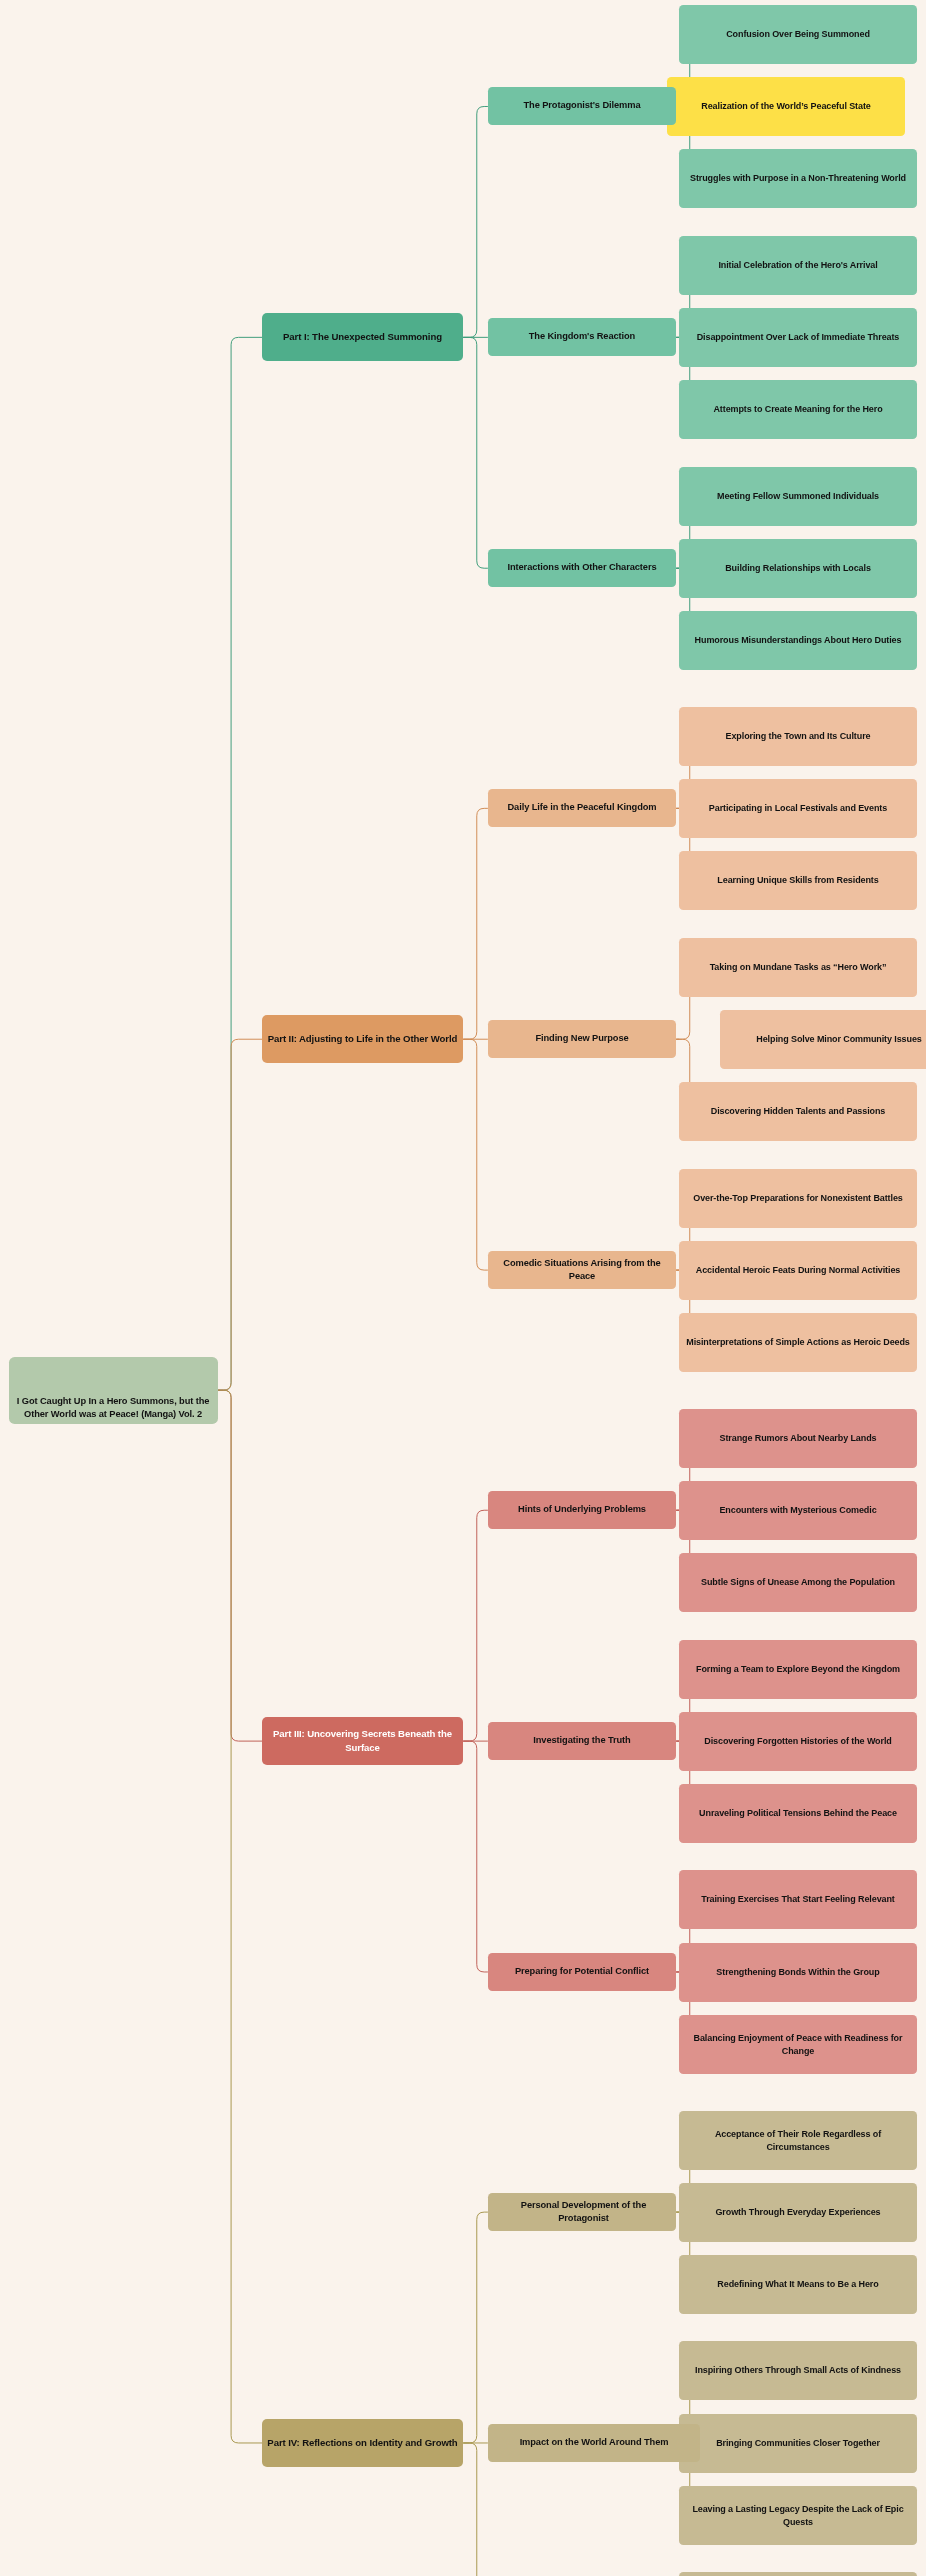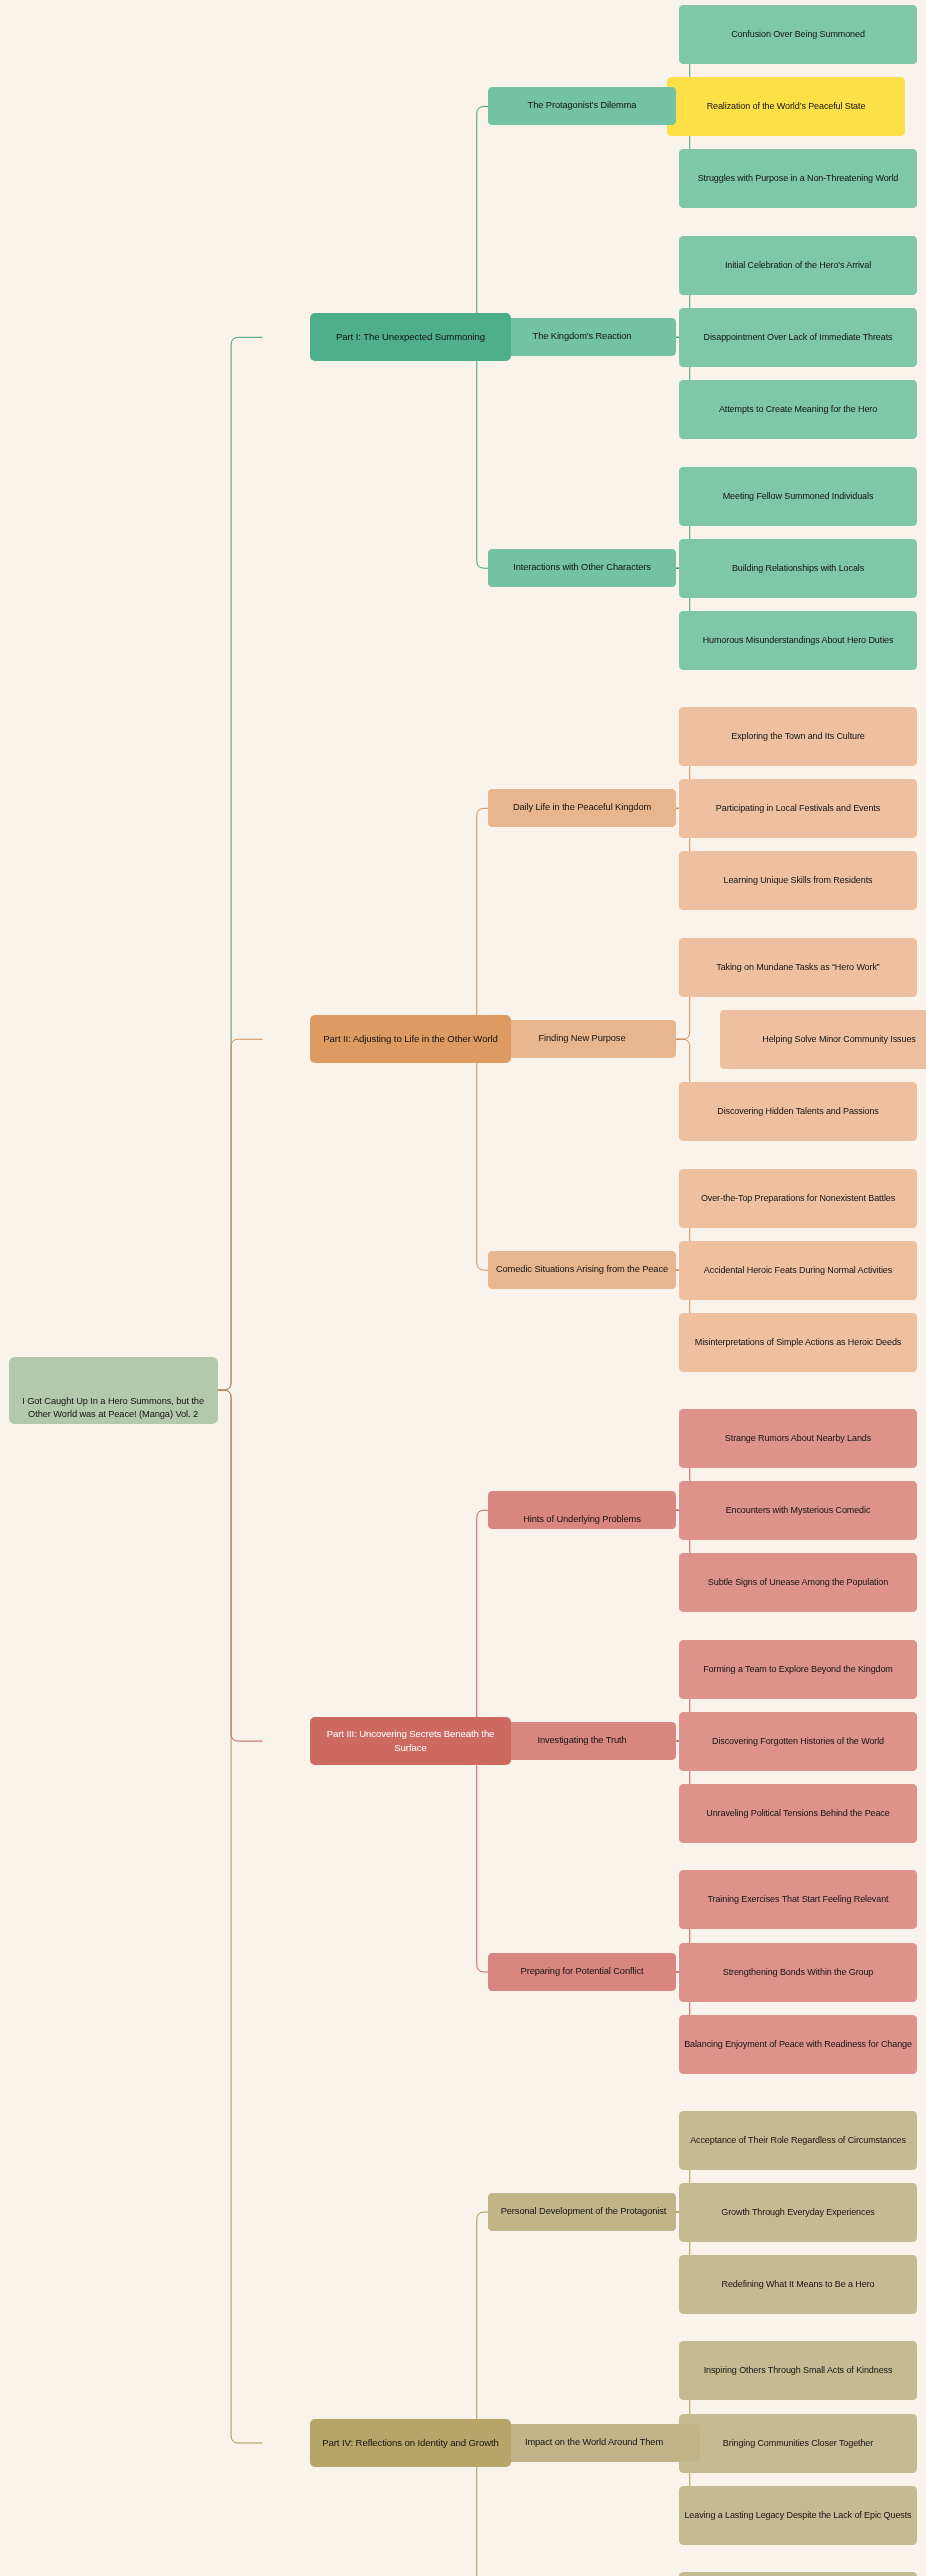--- a/index.html
+++ b/index.html
@@ -42,29 +42,28 @@
     overflow: hidden;
   }
   .node.root {
     font-size: 9.3px;
     border-radius: 5.6px;
     align-items: flex-end;
   }
   .node.lvl1 {
     font-size: 9.6px;
     border-radius: 5px;
-    margin-left: 48px;
   }
   .node.lvl2 {
     font-size: 9.3px;
   }
   .node.lvl3 {
     font-size: 9px;
   }
-  .node span { display: block; width: 100%; }
+  .node span { display: block; width: 100%; font-weight: bold; }
 </style>
 </head>
 <body>
 
 <div id="canvas">
   <svg id="links" viewBox="0 0 1501 4173" width="927" height="2576">
       <path d="M 1095 172.5 L 1105 172.5 Q 1117 172.5 1117 160.5 L 1117 67.5 Q 1117 55.5 1129 55.5 L 1100 55.5" fill="none" stroke="#3f9c7b" stroke-width="1.6"></path>
       <path d="M 1095 172.5 L 1100 172.5" fill="none" stroke="#3f9c7b" stroke-width="1.6"></path>
       <path d="M 1095 172.5 L 1105 172.5 Q 1117 172.5 1117 184.5 L 1117 277.5 Q 1117 289.5 1129 289.5 L 1100 289.5" fill="none" stroke="#3f9c7b" stroke-width="1.6"></path>
       <path d="M 1095 546.5 L 1105 546.5 Q 1117 546.5 1117 534.5 L 1117 441.5 Q 1117 429.5 1129 429.5 L 1100 429.5" fill="none" stroke="#3f9c7b" stroke-width="1.6"></path>
@@ -198,21 +197,21 @@
       </div>
       <div class="node lvl3" style="left: 679px; top: 1409px; width: 238px; height: 59px; background: rgb(221, 146, 140);">
         <span>Strange Rumors About Nearby Lands</span>
       </div>
       <div class="node lvl3" style="left: 679px; top: 1481px; width: 238px; height: 59px; background: rgb(221, 146, 140);">
         <span>Encounters with Mysterious Comedic</span>
       </div>
       <div class="node lvl3" style="left: 679px; top: 1553px; width: 238px; height: 59px; background: rgb(221, 146, 140);">
         <span>Subtle Signs of Unease Among the Population</span>
       </div>
-      <div class="node lvl2" style="left: 488px; top: 1491px; width: 188px; height: 38px; background: rgb(216, 134, 127); align-items: flex-end;">
+      <div class="node lvl2" style="left: 488px; top: 1491px; width: 188px; height: 38px; background: rgb(216, 134, 127);">
         <span>Hints of Underlying Problems</span>
       </div>
       <div class="node lvl3" style="left: 679px; top: 1640px; width: 238px; height: 59px; background: rgb(221, 146, 140);">
         <span>Forming a Team to Explore Beyond the Kingdom</span>
       </div>
       <div class="node lvl3" style="left: 679px; top: 1712px; width: 238px; height: 59px; background: rgb(221, 146, 140);">
         <span>Discovering Forgotten Histories of the World</span>
       </div>
       <div class="node lvl3" style="left: 679px; top: 1784px; width: 238px; height: 59px; background: rgb(221, 146, 140);">
         <span>Unraveling Political Tensions Behind the Peace</span>

